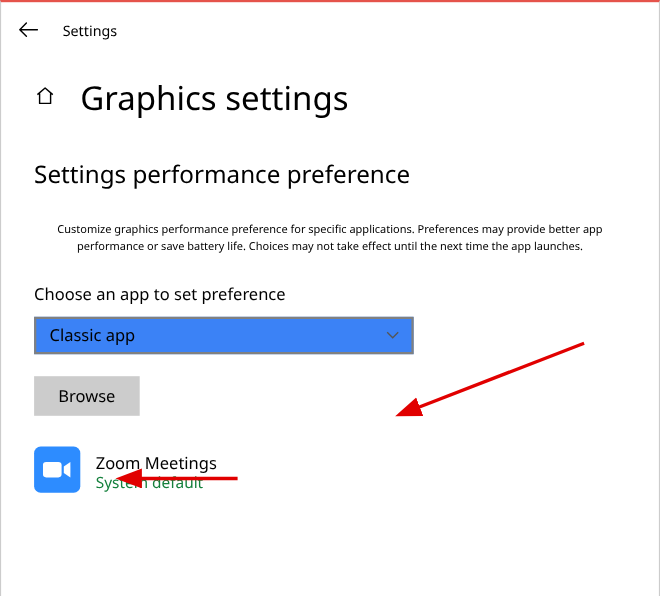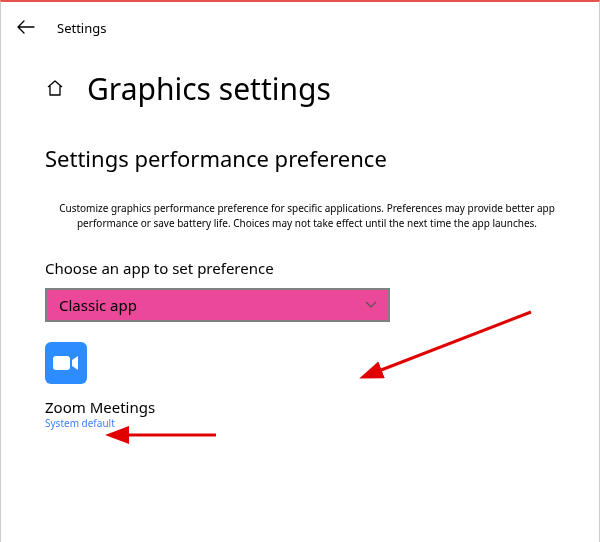--- a/index.html
+++ b/index.html
@@ -25,21 +25,21 @@
   .back-arrow {
     font-size: 16px;
     line-height: 1;
     padding: 2px 4px;
     cursor: pointer;
   }
   .topbar-title {
     font-size: 13px;
   }
   .page {
-    padding: 10px 30px 0 44px;
+    padding: 10px 30px 0 30px;
   }
   .page-heading {
     display: flex;
     align-items: center;
     gap: 22px;
     margin: 14px 0 34px 0;
   }
   .home-icon {
     font-size: 18px;
     line-height: 1;
@@ -62,21 +62,21 @@
   }
   .field-label {
     font-size: 15px;
     margin-bottom: 10px;
     margin-top: 28px;
   }
   .dropdown {
     width: 345px;
     height: 34px;
     border: 2px solid #808080;
-    background: #ec4899;
+    background: #3b82f6;
     display: flex;
     align-items: center;
     justify-content: space-between;
     padding: 0 10px 0 12px;
     font-size: 15px;
     cursor: pointer;
     margin-bottom: 20px;
     position: relative;
   }
   .chevron svg { display:block; }
@@ -84,45 +84,44 @@
     background: #ccc;
     border: none;
     font-size: 15px;
     padding: 8px 22px;
     cursor: pointer;
     font-family: inherit;
     margin-bottom: 28px;
   }
   .app-row {
     display: flex;
-    align-items: flex-start;
+    align-items: flex-end;
     gap: 14px;
-    flex-direction: column;
   }
   .app-icon {
     width: 42px;
     height: 42px;
     background: #2d8cff;
     border-radius: 6px;
     display: flex;
     align-items: center;
     justify-content: center;
   }
   .app-icon svg { display:block; }
   .app-text {
     display: flex;
     flex-direction: column;
     line-height: 1.25;
   }
   .app-name {
     font-size: 15px;
   }
   .app-pref {
-    font-size: 10px;
-    color: #3b82f6;
+    font-size: 14px;
+    color: #15803d;
   }
   
   .arrow-svg {
     position: absolute;
     overflow: visible;
     pointer-events: none;
   }
 </style>
 </head>
 <body>
@@ -155,20 +154,21 @@
 
   <div class="dropdown">
     <span>Classic app</span>
     <span class="chevron">
       <svg width="14" height="10" viewBox="0 0 14 10">
           <path d="M2 2 L7 7 L12 2" stroke="#555" stroke-width="1.2" fill="none"></path>
         </svg>
     </span>
   </div>
 
+  <button class="browse-btn">Browse</button>
 
   <div class="app-row">
     <div class="app-icon">
       <svg width="26" height="18" viewBox="0 0 26 18">
         <rect x="0" y="2" width="17" height="14" rx="3" fill="#fff"></rect>
         <path d="M19 6 L25 2 V16 L19 12 Z" fill="#fff"></path>
       </svg>
     </div>
     <div class="app-text">
       <span class="app-name">Zoom Meetings</span>

